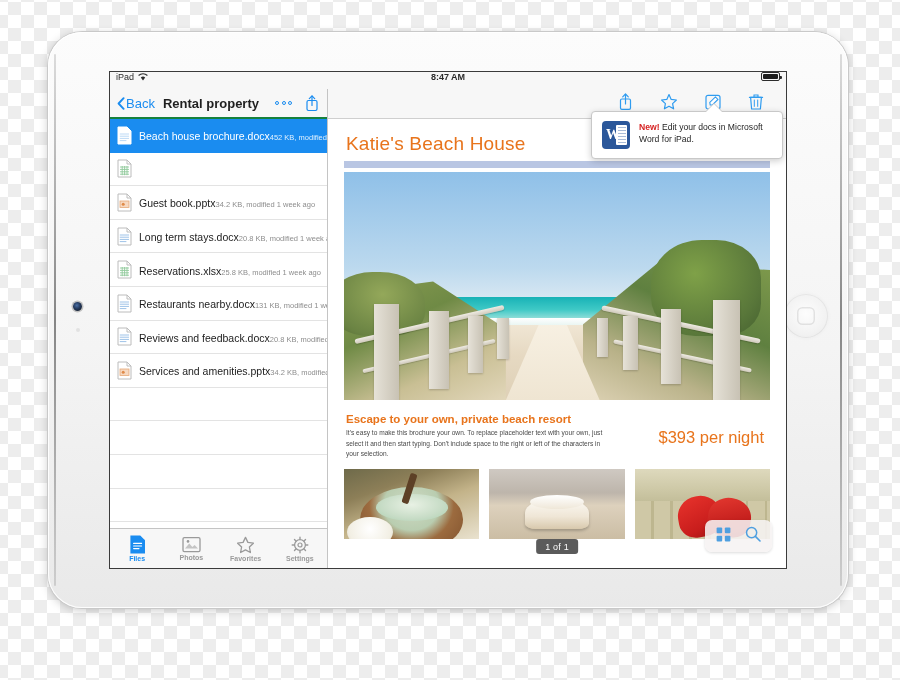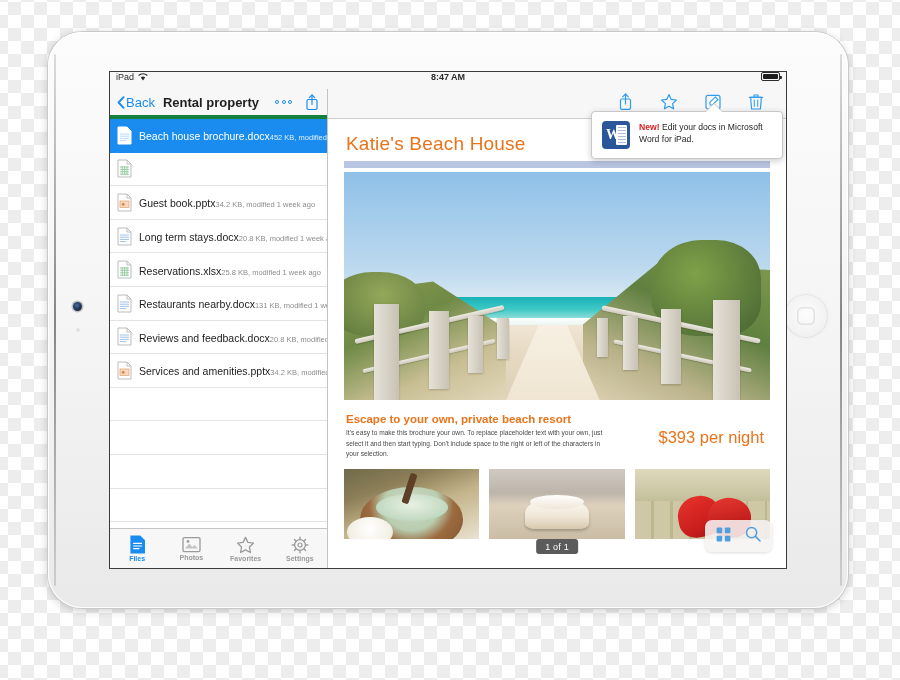--- a/index.html
+++ b/index.html
@@ -86,21 +86,21 @@
   
   #sidebar {
     width: 218px; flex: 0 0 218px;
     border-right: 1px solid #c4c4c4;
     display: flex; flex-direction: column;
     background: #fff;
   }
   #nav-bar {
     height: 30px; flex:0 0 30px;
     background: #f7f7f7;
-    border-bottom: 4px solid #15803d;
+    border-bottom: 2px solid #15803d;
     display: flex; align-items: center;
     padding: 0 7px; gap: 5px;
   }
   #back-btn { display:flex; align-items:center; color:#1a8cf0; font-size:13px; gap:1px; cursor:pointer;}
   .chev-l { width:8px;height:13px; }
   #nav-title { font-size:13px; font-weight:bold; color:#1f1f1f; margin-left:3px;}
   #more-dots { margin-left:auto; display:flex; gap:2.5px; align-items:center; cursor:pointer;}
   #more-dots b{ width:4px;height:4px;border-radius:50%;border:1px solid #1a8cf0; display:block;}
   #nav-share { width:16px;height:18px; margin-left:7px; cursor:pointer;}
 

